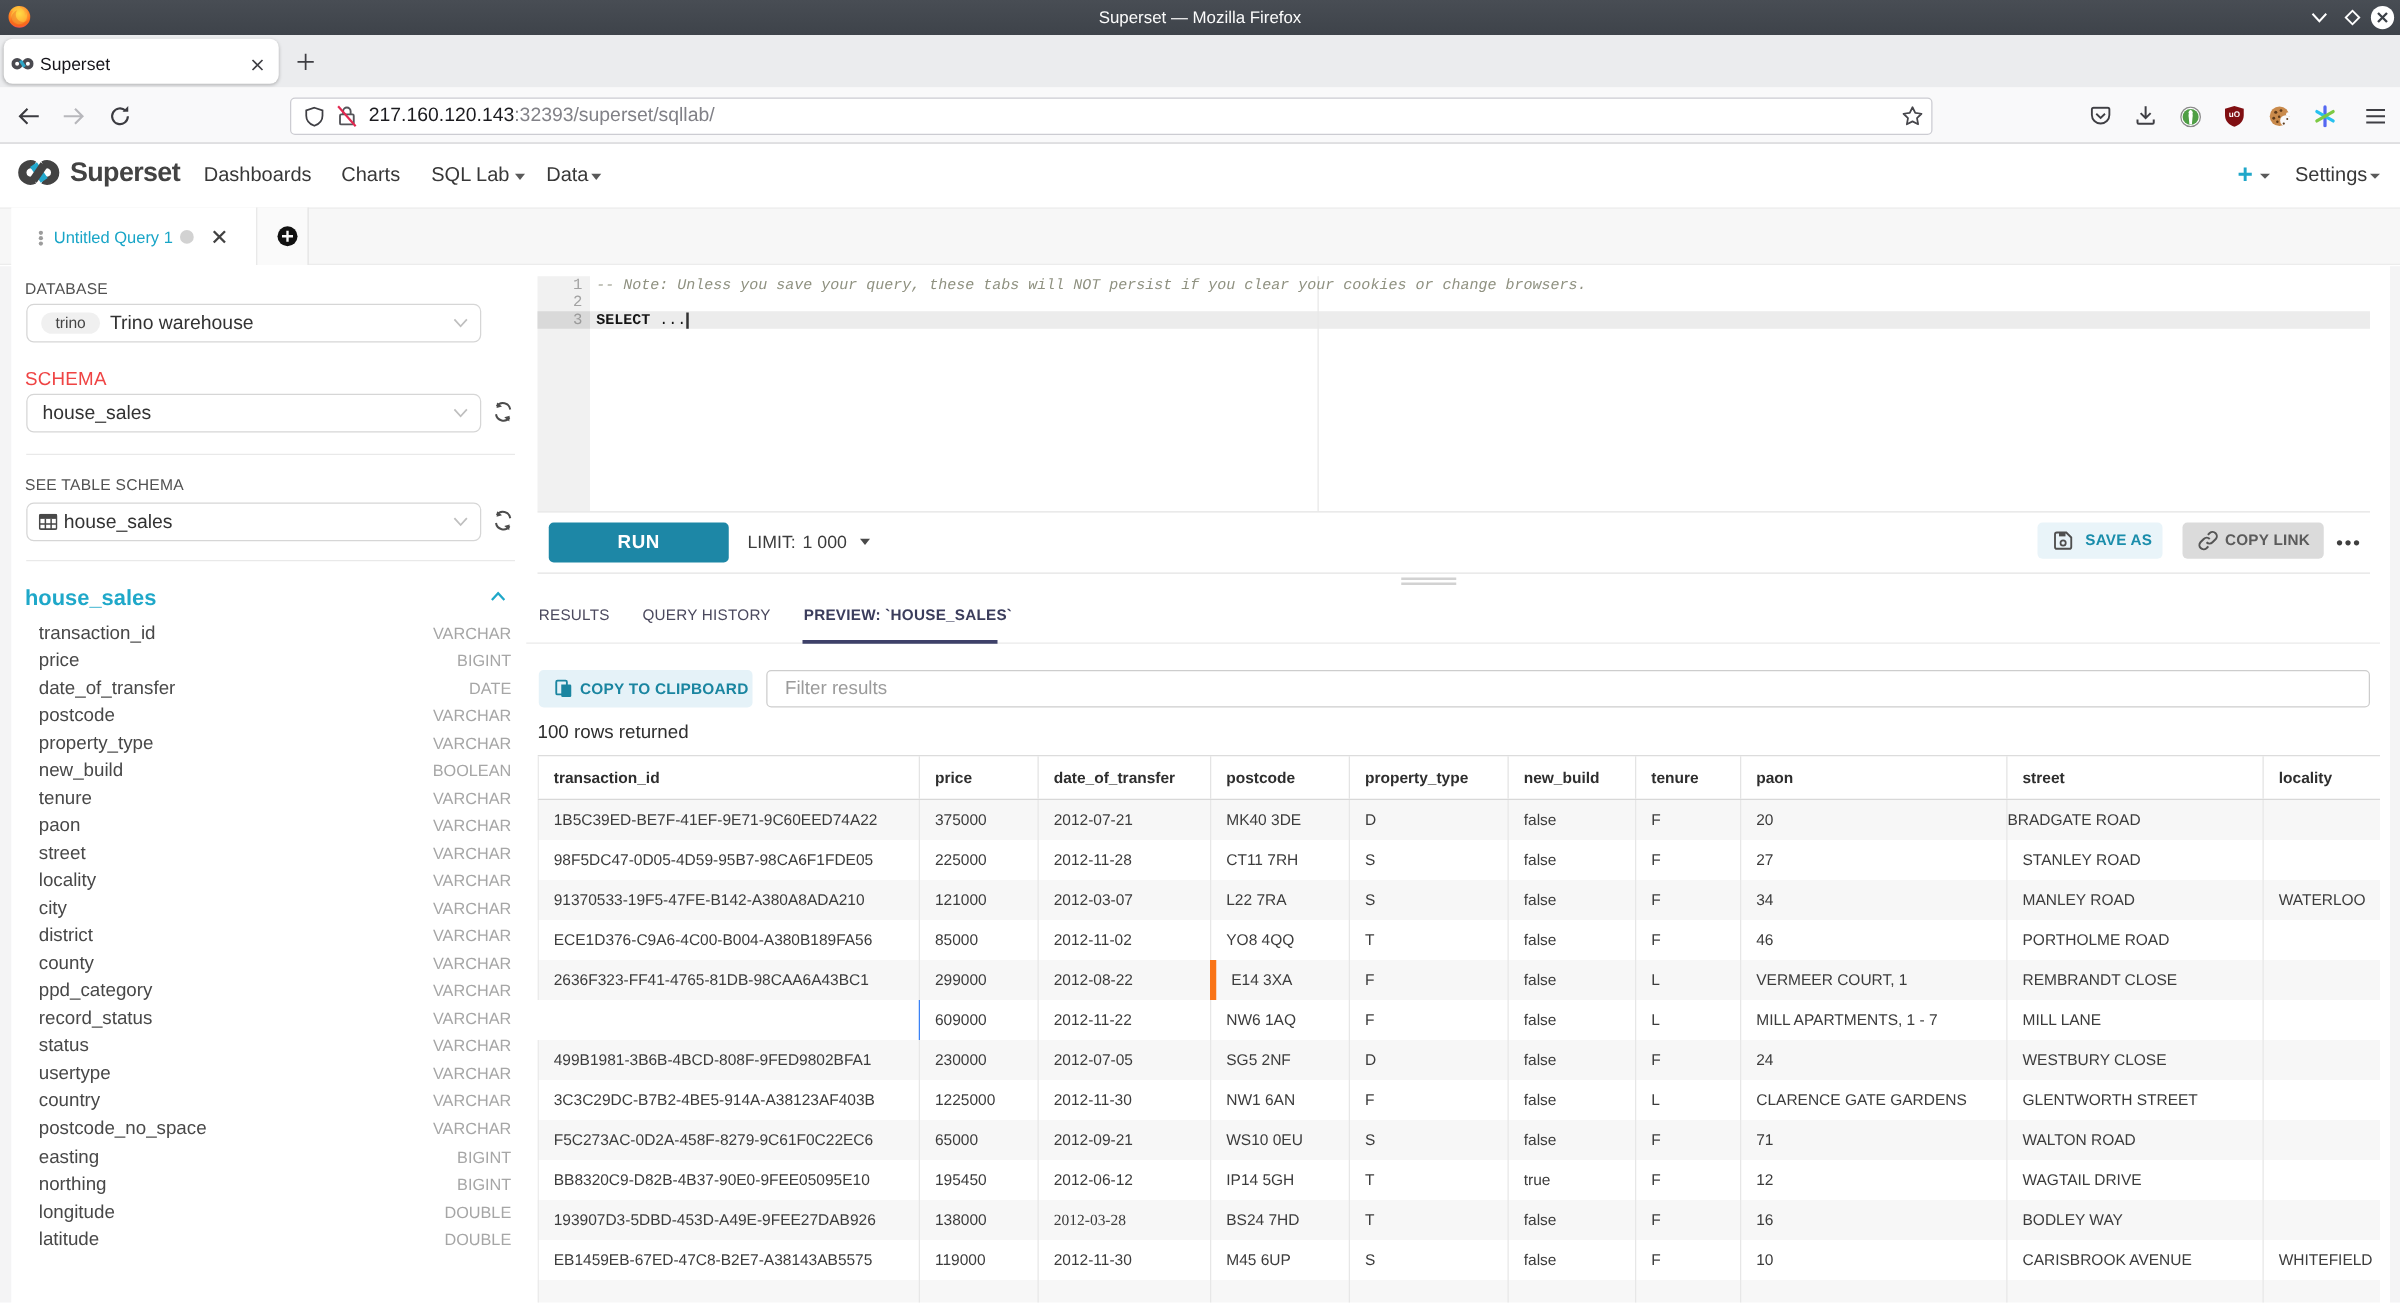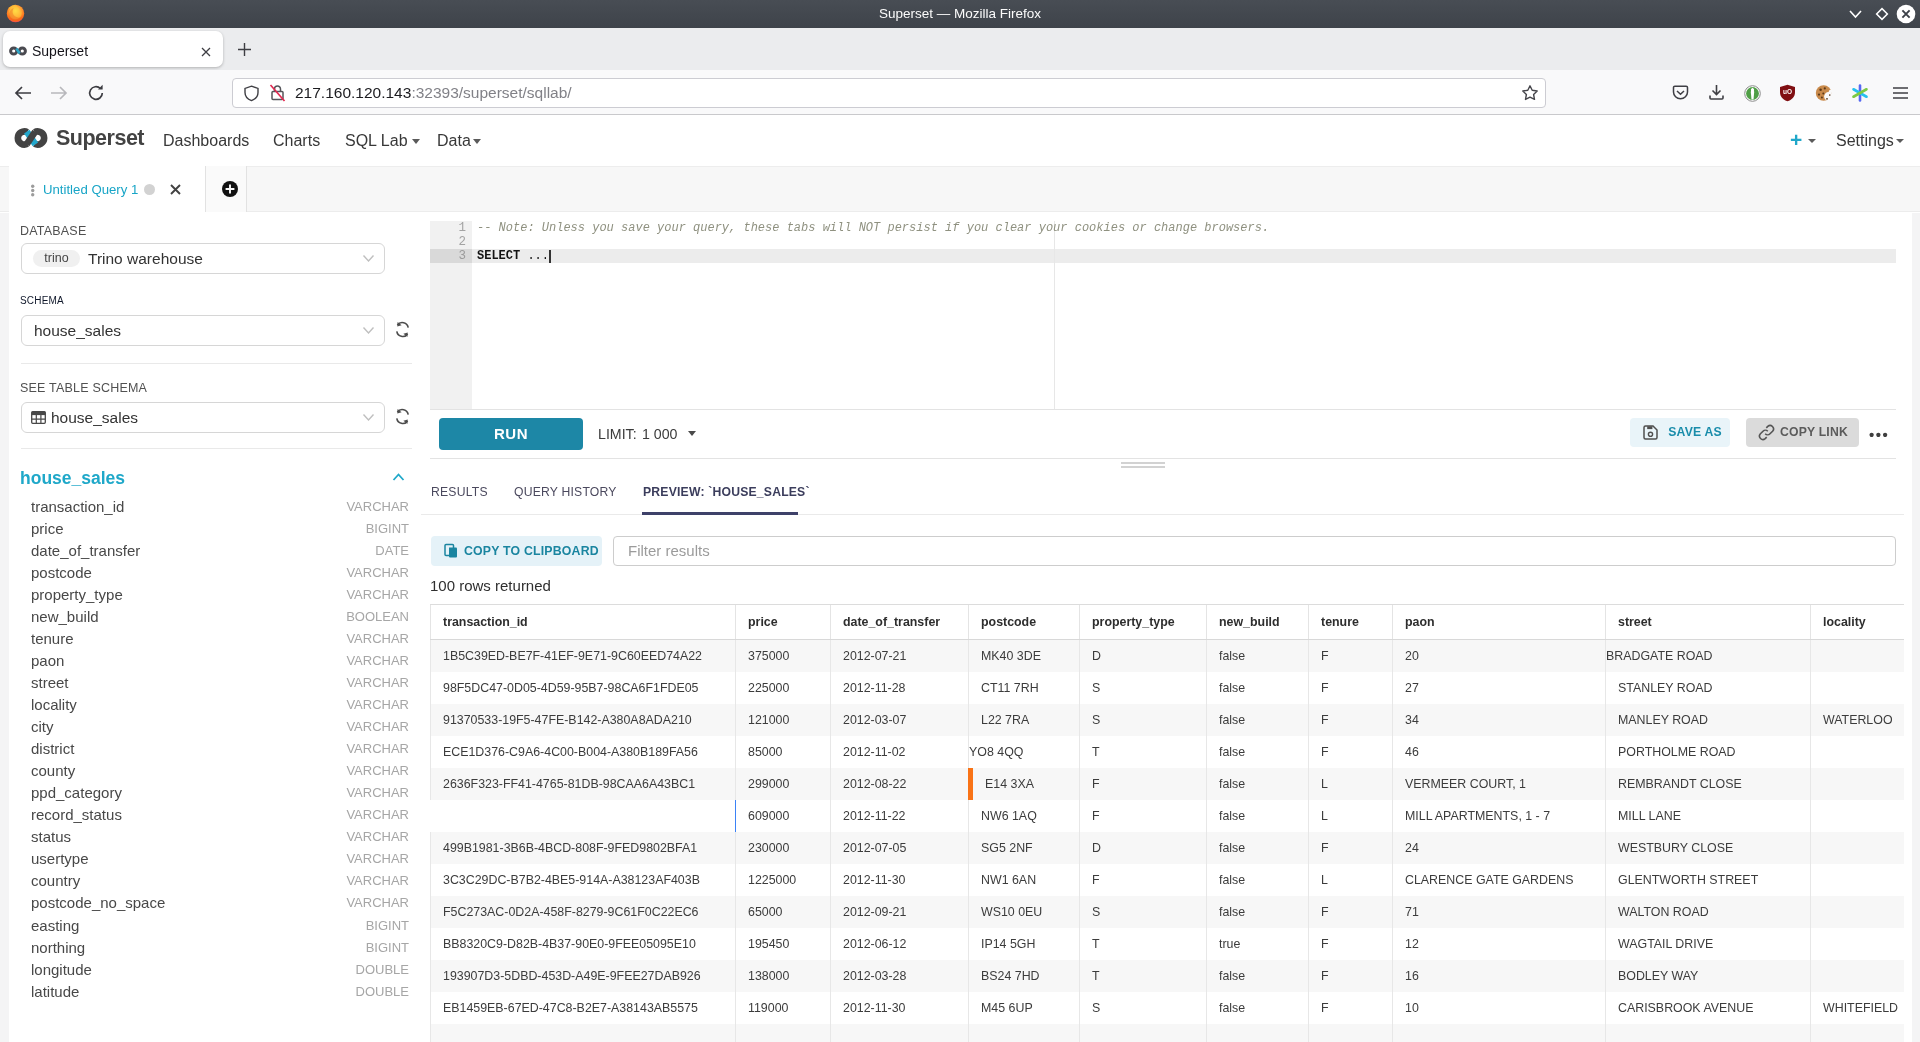--- a/index.html
+++ b/index.html
@@ -165,21 +165,21 @@
 
 <div class="abs" style="left:20px;top:224px;font-size:12.5px;color:#515151;letter-spacing:0.2px;">DATABASE</div>
 <div class="abs" style="left:21px;top:243px;width:364px;height:31px;border:1px solid #d6d6d6;border-radius:6px;background:#fff;"></div>
 <div class="abs" style="left:33px;top:250px;width:47px;height:17px;border-radius:9px;background:#f0f0f0;
   text-align:center;line-height:17px;font-size:12.5px;color:#454545;">trino</div>
 <div class="abs" style="left:88px;top:243px;height:31px;line-height:31px;font-size:15.5px;color:#333;">Trino warehouse</div>
 <svg class="abs" style="left:362px;top:254px" width="13" height="9" viewBox="0 0 13 9">
   <polyline points="1.5,1.5 6.5,7 11.5,1.5" fill="none" stroke="#bfbfbf" stroke-width="1.4"></polyline>
 </svg>
 
-<div class="abs" style="left:20px;top:295px;font-size:10px;color:#0f172a;letter-spacing:0.2px;">SCHEMA</div>
+<div class="abs" style="left:20px;top:295px;font-size:15px;color:#ef4444;letter-spacing:0.2px;">SCHEMA</div>
 <div class="abs" style="left:21px;top:315px;width:364px;height:31px;border:1px solid #d6d6d6;border-radius:6px;background:#fff;"></div>
 <div class="abs" style="left:34px;top:315px;height:31px;line-height:31px;font-size:15.5px;color:#333;">house_sales</div>
 <svg class="abs" style="left:362px;top:326px" width="13" height="9" viewBox="0 0 13 9">
   <polyline points="1.5,1.5 6.5,7 11.5,1.5" fill="none" stroke="#bfbfbf" stroke-width="1.4"></polyline>
 </svg>
 <svg class="abs" style="left:394px;top:321px" width="17" height="17" viewBox="0 0 17 17">
   <path d="M14.2 6.6 A6 6 0 0 0 3.4 4.0" fill="none" stroke="#4c4c4c" stroke-width="1.6"></path>
   <path d="M3.6 0.9 L3.3 5.4 L7.6 4.2 Z" fill="#4c4c4c"></path>
   <path d="M2.8 10.4 A6 6 0 0 0 13.6 13.0" fill="none" stroke="#4c4c4c" stroke-width="1.6"></path>
   <path d="M13.4 16.1 L13.7 11.6 L9.4 12.8 Z" fill="#4c4c4c"></path>
@@ -329,21 +329,21 @@
 <div style="position:absolute;left:649px;top:100px;width:127px;height:32px;line-height:32px;border-left:1px solid #e7e7e7;padding-left:12px;font-size:12.4px;color:#3c3c3c;white-space:nowrap;overflow:hidden;">S</div>
 <div style="position:absolute;left:776px;top:100px;width:102px;height:32px;line-height:32px;border-left:1px solid #e7e7e7;padding-left:12px;font-size:12.4px;color:#3c3c3c;white-space:nowrap;overflow:hidden;">false</div>
 <div style="position:absolute;left:878px;top:100px;width:84px;height:32px;line-height:32px;border-left:1px solid #e7e7e7;padding-left:12px;font-size:12.4px;color:#3c3c3c;white-space:nowrap;overflow:hidden;">F</div>
 <div style="position:absolute;left:962px;top:100px;width:213px;height:32px;line-height:32px;border-left:1px solid #e7e7e7;padding-left:12px;font-size:12.4px;color:#3c3c3c;white-space:nowrap;overflow:hidden;">34</div>
 <div style="position:absolute;left:1175px;top:100px;width:205px;height:32px;line-height:32px;border-left:1px solid #e7e7e7;padding-left:12px;font-size:12.4px;color:#3c3c3c;white-space:nowrap;overflow:hidden;">MANLEY ROAD</div>
 <div style="position:absolute;left:1380px;top:100px;width:94px;height:32px;line-height:32px;border-left:1px solid #e7e7e7;padding-left:12px;font-size:12.4px;color:#3c3c3c;white-space:nowrap;overflow:hidden;">WATERLOO</div>
 <div style="position:absolute;left:0;top:132px;width:1474px;height:32px;background:#ffffff;"></div>
 <div style="position:absolute;left:0px;top:132px;width:305px;height:32px;line-height:32px;border-left:1px solid #e7e7e7;padding-left:12px;font-size:12.4px;color:#3c3c3c;white-space:nowrap;overflow:hidden;">ECE1D376-C9A6-4C00-B004-A380B189FA56</div>
 <div style="position:absolute;left:305px;top:132px;width:95px;height:32px;line-height:32px;border-left:1px solid #e7e7e7;padding-left:12px;font-size:12.4px;color:#3c3c3c;white-space:nowrap;overflow:hidden;">85000</div>
 <div style="position:absolute;left:400px;top:132px;width:138px;height:32px;line-height:32px;border-left:1px solid #e7e7e7;padding-left:12px;font-size:12.4px;color:#3c3c3c;white-space:nowrap;overflow:hidden;">2012-11-02</div>
-<div style="position:absolute;left:538px;top:132px;width:111px;height:32px;line-height:32px;border-left:1px solid #e7e7e7;font-size:12.4px;color:#3c3c3c;white-space:nowrap;overflow:hidden;">YO8 4QQ</div>
+<div style="position:absolute;left:538px;top:132px;width:111px;height:32px;line-height:32px;border-left:1px solid #e7e7e7;padding-left:12px;font-size:12.4px;color:#3c3c3c;white-space:nowrap;overflow:hidden;">YO8 4QQ</div>
 <div style="position:absolute;left:649px;top:132px;width:127px;height:32px;line-height:32px;border-left:1px solid #e7e7e7;padding-left:12px;font-size:12.4px;color:#3c3c3c;white-space:nowrap;overflow:hidden;">T</div>
 <div style="position:absolute;left:776px;top:132px;width:102px;height:32px;line-height:32px;border-left:1px solid #e7e7e7;padding-left:12px;font-size:12.4px;color:#3c3c3c;white-space:nowrap;overflow:hidden;">false</div>
 <div style="position:absolute;left:878px;top:132px;width:84px;height:32px;line-height:32px;border-left:1px solid #e7e7e7;padding-left:12px;font-size:12.4px;color:#3c3c3c;white-space:nowrap;overflow:hidden;">F</div>
 <div style="position:absolute;left:962px;top:132px;width:213px;height:32px;line-height:32px;border-left:1px solid #e7e7e7;padding-left:12px;font-size:12.4px;color:#3c3c3c;white-space:nowrap;overflow:hidden;">46</div>
 <div style="position:absolute;left:1175px;top:132px;width:205px;height:32px;line-height:32px;border-left:1px solid #e7e7e7;padding-left:12px;font-size:12.4px;color:#3c3c3c;white-space:nowrap;overflow:hidden;">PORTHOLME ROAD</div>
 <div style="position:absolute;left:1380px;top:132px;width:94px;height:32px;line-height:32px;border-left:1px solid #e7e7e7;padding-left:12px;font-size:12.4px;color:#3c3c3c;white-space:nowrap;overflow:hidden;"></div>
 <div style="position:absolute;left:0;top:164px;width:1474px;height:32px;background:#f7f7f7;"></div>
 <div style="position:absolute;left:0px;top:164px;width:305px;height:32px;line-height:32px;border-left:1px solid #e7e7e7;padding-left:12px;font-size:12.4px;color:#3c3c3c;white-space:nowrap;overflow:hidden;">2636F323-FF41-4765-81DB-98CAA6A43BC1</div>
 <div style="position:absolute;left:305px;top:164px;width:95px;height:32px;line-height:32px;border-left:1px solid #e7e7e7;padding-left:12px;font-size:12.4px;color:#3c3c3c;white-space:nowrap;overflow:hidden;">299000</div>
 <div style="position:absolute;left:400px;top:164px;width:138px;height:32px;line-height:32px;border-left:1px solid #e7e7e7;padding-left:12px;font-size:12.4px;color:#3c3c3c;white-space:nowrap;overflow:hidden;">2012-08-22</div>
@@ -404,21 +404,21 @@
 <div style="position:absolute;left:538px;top:324px;width:111px;height:32px;line-height:32px;border-left:1px solid #e7e7e7;padding-left:12px;font-size:12.4px;color:#3c3c3c;white-space:nowrap;overflow:hidden;">IP14 5GH</div>
 <div style="position:absolute;left:649px;top:324px;width:127px;height:32px;line-height:32px;border-left:1px solid #e7e7e7;padding-left:12px;font-size:12.4px;color:#3c3c3c;white-space:nowrap;overflow:hidden;">T</div>
 <div style="position:absolute;left:776px;top:324px;width:102px;height:32px;line-height:32px;border-left:1px solid #e7e7e7;padding-left:12px;font-size:12.4px;color:#3c3c3c;white-space:nowrap;overflow:hidden;">true</div>
 <div style="position:absolute;left:878px;top:324px;width:84px;height:32px;line-height:32px;border-left:1px solid #e7e7e7;padding-left:12px;font-size:12.4px;color:#3c3c3c;white-space:nowrap;overflow:hidden;">F</div>
 <div style="position:absolute;left:962px;top:324px;width:213px;height:32px;line-height:32px;border-left:1px solid #e7e7e7;padding-left:12px;font-size:12.4px;color:#3c3c3c;white-space:nowrap;overflow:hidden;">12</div>
 <div style="position:absolute;left:1175px;top:324px;width:205px;height:32px;line-height:32px;border-left:1px solid #e7e7e7;padding-left:12px;font-size:12.4px;color:#3c3c3c;white-space:nowrap;overflow:hidden;">WAGTAIL DRIVE</div>
 <div style="position:absolute;left:1380px;top:324px;width:94px;height:32px;line-height:32px;border-left:1px solid #e7e7e7;padding-left:12px;font-size:12.4px;color:#3c3c3c;white-space:nowrap;overflow:hidden;"></div>
 <div style="position:absolute;left:0;top:356px;width:1474px;height:32px;background:#f7f7f7;"></div>
 <div style="position:absolute;left:0px;top:356px;width:305px;height:32px;line-height:32px;border-left:1px solid #e7e7e7;padding-left:12px;font-size:12.4px;color:#3c3c3c;white-space:nowrap;overflow:hidden;">193907D3-5DBD-453D-A49E-9FEE27DAB926</div>
 <div style="position:absolute;left:305px;top:356px;width:95px;height:32px;line-height:32px;border-left:1px solid #e7e7e7;padding-left:12px;font-size:12.4px;color:#3c3c3c;white-space:nowrap;overflow:hidden;">138000</div>
-<div style="position:absolute;left:400px;top:356px;width:138px;height:32px;line-height:32px;border-left:1px solid #e7e7e7;padding-left:12px;font-size:12.4px;color:#3c3c3c;white-space:nowrap;overflow:hidden;">2012-03-28</div>
+<div style="position:absolute;left:400px;top:356px;width:138px;height:32px;line-height:32px;border-left:1px solid #e7e7e7;padding-left:12px;font-size:12.4px;color:#3c3c3c;white-space:nowrap;overflow:hidden;font-family:Liberation Serif, serif;">2012-03-28</div>
 <div style="position:absolute;left:538px;top:356px;width:111px;height:32px;line-height:32px;border-left:1px solid #e7e7e7;padding-left:12px;font-size:12.4px;color:#3c3c3c;white-space:nowrap;overflow:hidden;">BS24 7HD</div>
 <div style="position:absolute;left:649px;top:356px;width:127px;height:32px;line-height:32px;border-left:1px solid #e7e7e7;padding-left:12px;font-size:12.4px;color:#3c3c3c;white-space:nowrap;overflow:hidden;">T</div>
 <div style="position:absolute;left:776px;top:356px;width:102px;height:32px;line-height:32px;border-left:1px solid #e7e7e7;padding-left:12px;font-size:12.4px;color:#3c3c3c;white-space:nowrap;overflow:hidden;">false</div>
 <div style="position:absolute;left:878px;top:356px;width:84px;height:32px;line-height:32px;border-left:1px solid #e7e7e7;padding-left:12px;font-size:12.4px;color:#3c3c3c;white-space:nowrap;overflow:hidden;">F</div>
 <div style="position:absolute;left:962px;top:356px;width:213px;height:32px;line-height:32px;border-left:1px solid #e7e7e7;padding-left:12px;font-size:12.4px;color:#3c3c3c;white-space:nowrap;overflow:hidden;">16</div>
 <div style="position:absolute;left:1175px;top:356px;width:205px;height:32px;line-height:32px;border-left:1px solid #e7e7e7;padding-left:12px;font-size:12.4px;color:#3c3c3c;white-space:nowrap;overflow:hidden;">BODLEY WAY</div>
 <div style="position:absolute;left:1380px;top:356px;width:94px;height:32px;line-height:32px;border-left:1px solid #e7e7e7;padding-left:12px;font-size:12.4px;color:#3c3c3c;white-space:nowrap;overflow:hidden;"></div>
 <div style="position:absolute;left:0;top:388px;width:1474px;height:32px;background:#ffffff;"></div>
 <div style="position:absolute;left:0px;top:388px;width:305px;height:32px;line-height:32px;border-left:1px solid #e7e7e7;padding-left:12px;font-size:12.4px;color:#3c3c3c;white-space:nowrap;overflow:hidden;">EB1459EB-67ED-47C8-B2E7-A38143AB5575</div>
 <div style="position:absolute;left:305px;top:388px;width:95px;height:32px;line-height:32px;border-left:1px solid #e7e7e7;padding-left:12px;font-size:12.4px;color:#3c3c3c;white-space:nowrap;overflow:hidden;">119000</div>

